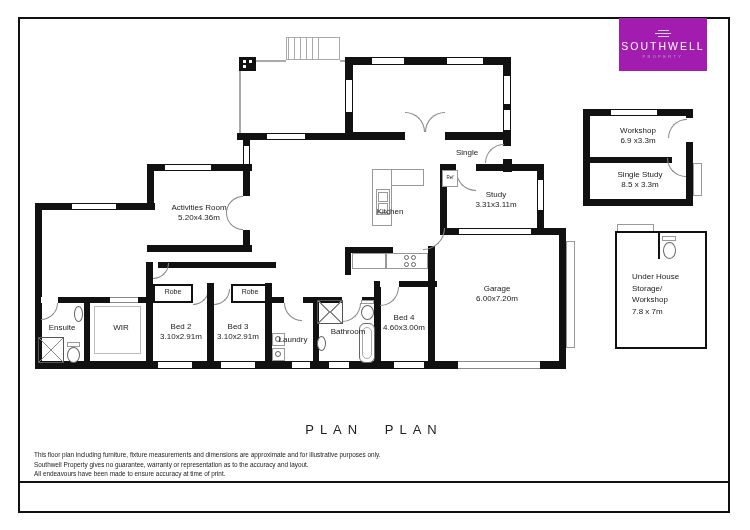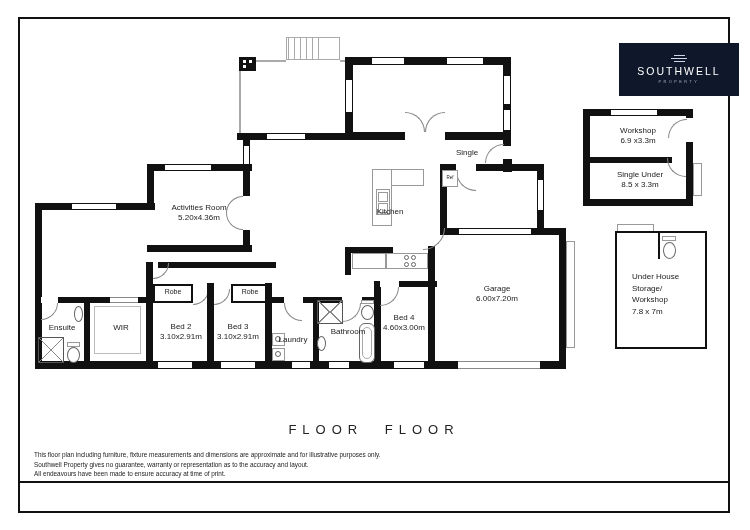--- a/index.html
+++ b/index.html
@@ -202,25 +202,28 @@
 
   <div class="a lbl" style="left:437px;top:148px;width:60px">
     <span>Single</span></div>
   <div class="a lbl" style="left:139px;top:203px;width:120px">
     <span>Activities Room</span><br>
     <span>5.20x4.36m</span></div>
   <div class="a lbl" style="left:350px;top:207px;width:80px">
     <span>Kitchen</span></div>
   <div class="a lbl-xs" style="left:442px;top:175px;width:16px">
     <span>Ref</span></div>
+  <div class="a lbl" style="left:436px;top:190px;width:120px">
+    <span>Study</span><br>
+    <span>3.31x3.11m</span></div>
   <div class="a lbl" style="left:578px;top:126px;width:120px">
     <span>Workshop</span><br>
     <span>6.9 x3.3m</span></div>
   <div class="a lbl" style="left:580px;top:170px;width:120px">
-    <span>Single Under</span><br>
+    <span>Single Study</span><br>
     <span>8.5 x 3.3m</span></div>
   <div class="a lbl" style="left:437px;top:284px;width:120px">
     <span>Garage</span><br>
     <span>6.00x7.20m</span></div>
   <div class="a lbl lbl-left" style="left:632px;top:271px;width:70px;line-height:1.45">
     <span>Under House</span><br>
     <span>Storage/</span><br>
     <span>Workshop</span><br>
     <span>7.8 x 7m</span></div>
   <div class="a lbl" style="left:32px;top:323px;width:60px">
@@ -238,31 +241,31 @@
     <span>Bed 3</span><br>
     <span>3.10x2.91m</span></div>
   <div class="a lbl" style="left:263px;top:335px;width:60px">
     <span>Laundry</span></div>
   <div class="a lbl" style="left:318px;top:327px;width:60px">
     <span>Bathroom</span></div>
   <div class="a lbl" style="left:344px;top:313px;width:120px">
     <span>Bed 4</span><br>
     <span>4.60x3.00m</span></div>
 
-  <div class="a logo" style="left:619px;top:43px;width:120px;height:53px;background:#0f172a">
+  <div class="a logo" style="left:619px;top:18px;width:88px;height:53px;background:#a21caf">
     <span style="display:flex;flex-direction:column;align-items:center;gap:1.5px">
       <i class="bar" style="width:11px;height:1.5px"></i>
       <i class="bar" style="width:16px;height:1.5px"></i>
       <i class="bar" style="width:11px;height:1.5px"></i>
     </span>
     <span class="brand">SOUTHWELL</span>
     <span class="sub">PROPERTY</span>
   </div>
 
-  <div class="a title" style="left:18px;top:422px;width:712px">FLOOR FLOOR</div>
+  <div class="a title" style="left:18px;top:422px;width:712px">PLAN PLAN</div>
   <div class="a disc" style="left:34px;top:450px;width:660px">
     <span>This floor plan including furniture, fixture measurements and dimensions are approximate and for illustrative purposes only.</span><br>
     <span>Southwell Property gives no guarantee, warranty or representation as to the accuracy and layout.</span><br>
     <span>All endeavours have been made to ensure accuracy at time of print.</span>
   </div>
   <i class="a" style="left:18px;top:481px;width:712px;height:2px;background:#111"></i>
 
 </div>
 
 </body></html>

